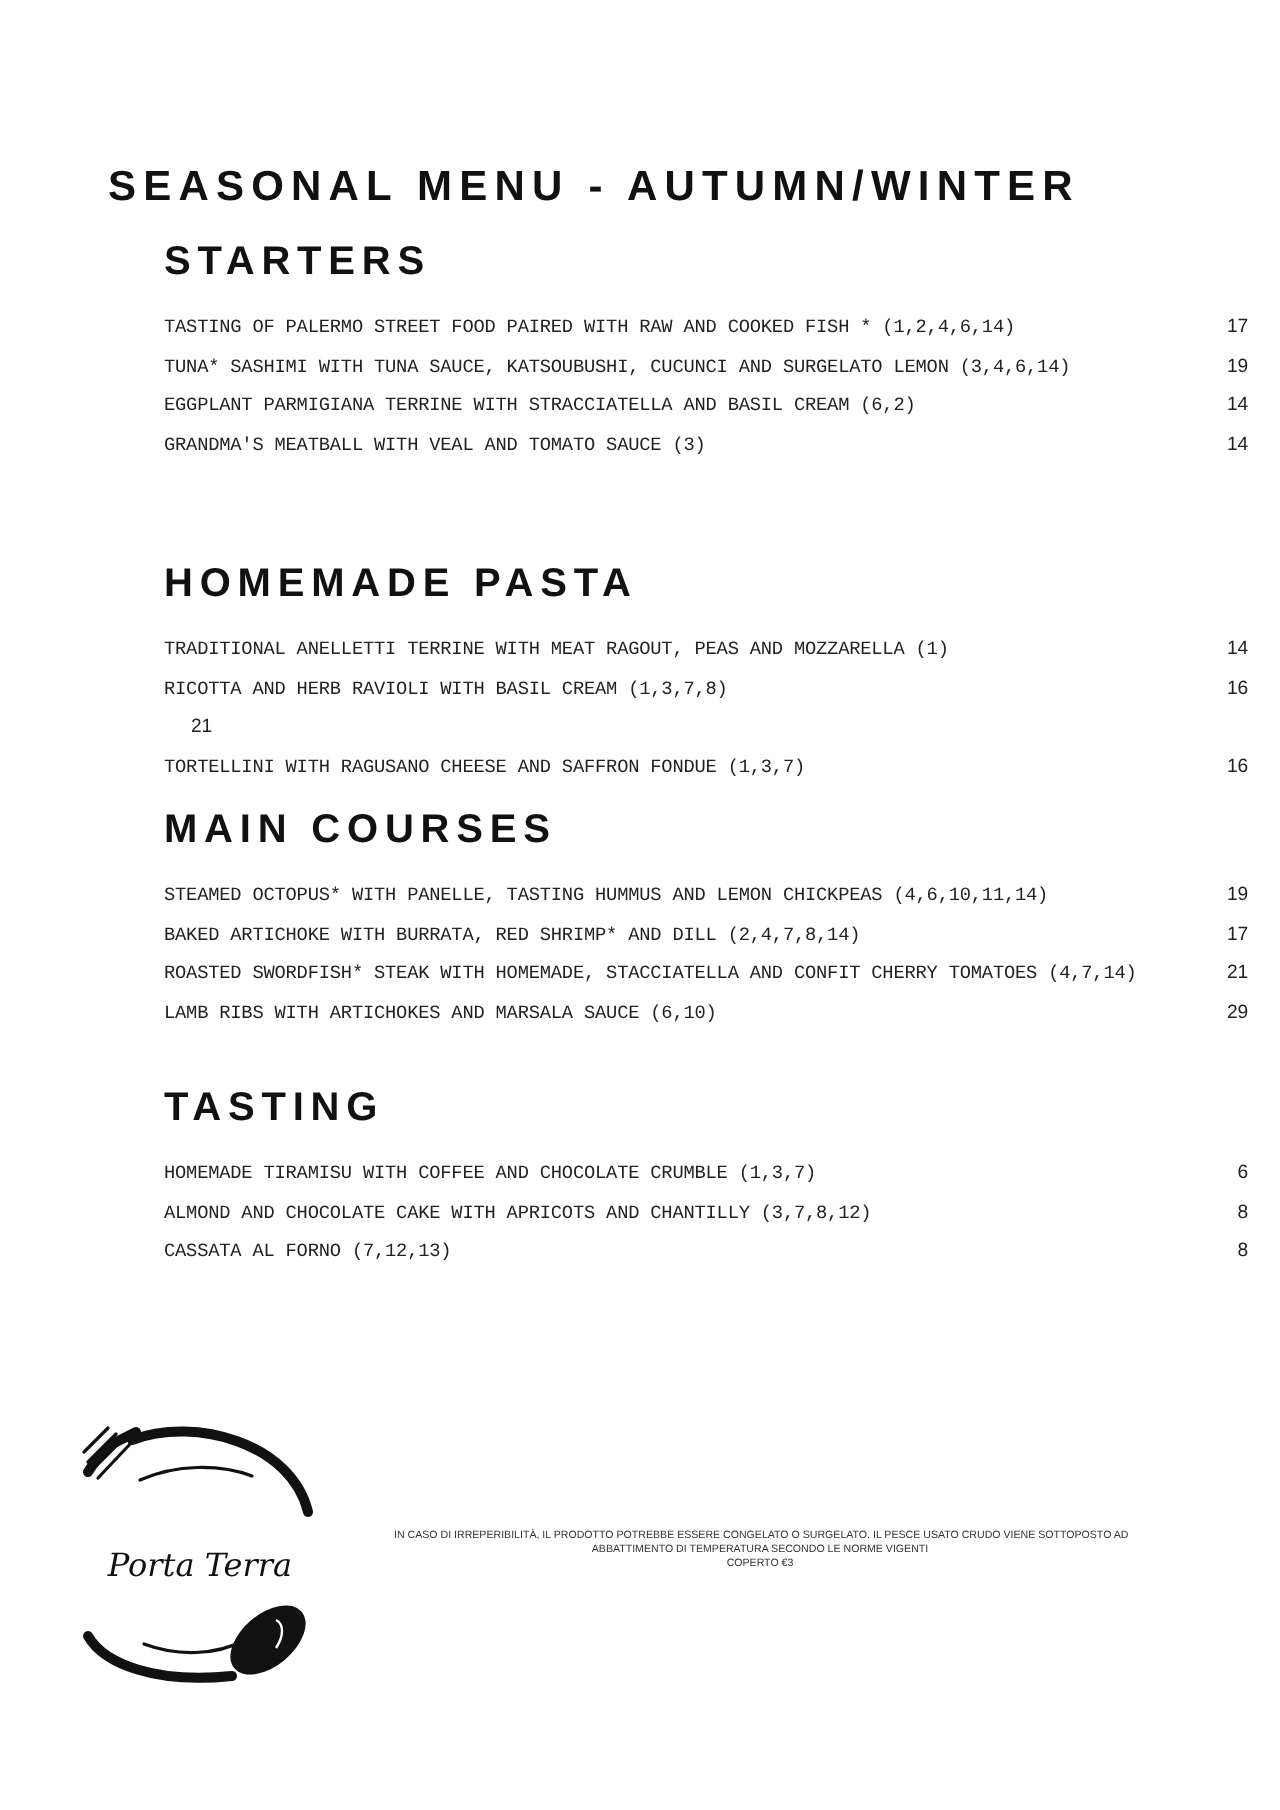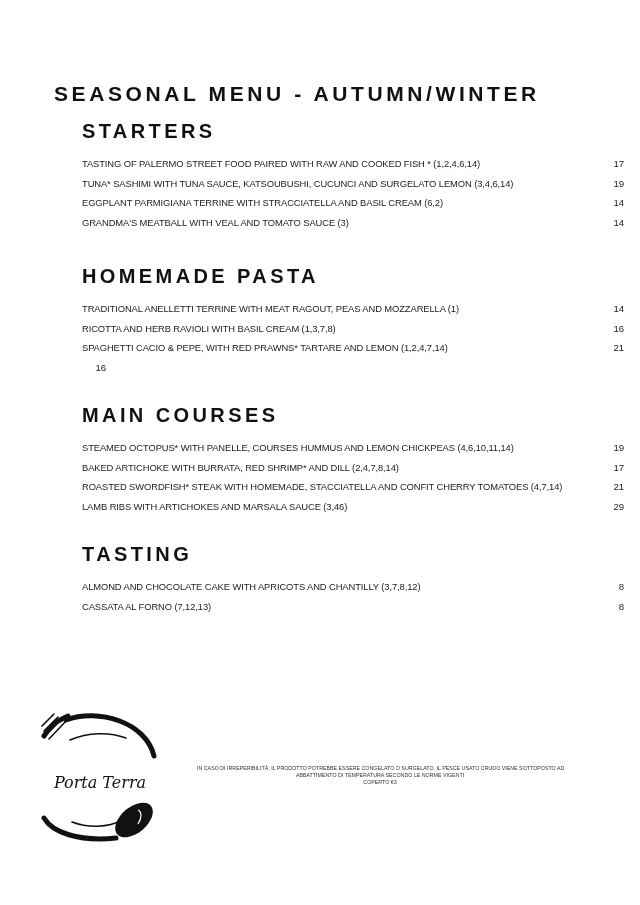--- a/index.html
+++ b/index.html
@@ -1,21 +1,21 @@
 <!DOCTYPE html>
 <html><head>
 <meta charset="utf-8">
 <style>
   html, body { margin: 0; padding: 0; background: #ffffff; }
   body { width: 640px; height: 905px; position: relative; overflow: hidden; color: #111111; font-family: "Liberation Sans", sans-serif; }
   .page-title { position: absolute; left: 42px; top: 70px; font-size: 21px; font-weight: bold; letter-spacing: 3.6px; margin: 12px; white-space: nowrap; }
   .section { position: absolute; left: 42px; width: 542px; margin-left: 40px; }
   .section-title { font-size: 20px; font-weight: bold; letter-spacing: 3.4px; margin: 0 0 11px 0; white-space: nowrap; line-height: 24px; }
   .item { display: flex; justify-content: space-between; align-items: center; height: 19.5px; font-size: 9.4px; letter-spacing: -0.1px; color: #222; }
-  .item-name { white-space: nowrap; }
+  .item-name { white-space: nowrap; font-family: Liberation Mono, monospace; }
   .item-price { width: 24px; text-align: right; font-size: 9.6px; }
   .logo { position: absolute; left: 38px; top: 708px; width: 124px; height: 136px; }
   .footer-note { position: absolute; left: 197px; top: 765px; width: 366px; text-align: center; font-size: 5.3px; line-height: 6.8px; color: #333; }
   .footer-note div { white-space: nowrap; }
 </style>
 </head>
 <body>
 
 <h1 class="page-title">SEASONAL MENU - AUTUMN/WINTER</h1>
 
@@ -32,61 +32,65 @@
   <div class="item">
       <span class="item-name">EGGPLANT PARMIGIANA TERRINE WITH STRACCIATELLA AND BASIL CREAM (6,2)</span>
       <span class="item-price">14</span>
     </div>
   <div class="item">
       <span class="item-name">GRANDMA'S MEATBALL WITH VEAL AND TOMATO SAUCE (3)</span>
       <span class="item-price">14</span>
     </div>
 </div>
 
-<div class="section" style="top:264px;">
+<div class="section" style="top:280px;">
   <h2 class="section-title">HOMEMADE PASTA</h2>
   <div class="item">
       <span class="item-name">TRADITIONAL ANELLETTI TERRINE WITH MEAT RAGOUT, PEAS AND MOZZARELLA (1)</span>
       <span class="item-price">14</span>
     </div>
   <div class="item">
       <span class="item-name">RICOTTA AND HERB RAVIOLI WITH BASIL CREAM (1,3,7,8)</span>
       <span class="item-price">16</span>
     </div>
   <div class="item">
-      <span class="item-name">SPAGHETTI CACIO &amp; PEPE, WITH RED PRAWNS* TARTARE AND LEMON (1,2,4,7,14)</span>
       <span class="item-price">21</span>
     </div>
   <div class="item">
+      <span class="item-name">TORTELLINI WITH RAGUSANO CHEESE AND SAFFRON FONDUE (1,3,7)</span>
       <span class="item-price">16</span>
     </div>
 </div>
 
 <div class="section" style="top:403px;">
   <h2 class="section-title">MAIN COURSES</h2>
   <div class="item">
-      <span class="item-name">STEAMED OCTOPUS* WITH PANELLE, COURSES HUMMUS AND LEMON CHICKPEAS (4,6,10,11,14)</span>
+      <span class="item-name">STEAMED OCTOPUS* WITH PANELLE, TASTING HUMMUS AND LEMON CHICKPEAS (4,6,10,11,14)</span>
       <span class="item-price">19</span>
     </div>
   <div class="item">
       <span class="item-name">BAKED ARTICHOKE WITH BURRATA, RED SHRIMP* AND DILL (2,4,7,8,14)</span>
       <span class="item-price">17</span>
     </div>
   <div class="item">
       <span class="item-name">ROASTED SWORDFISH* STEAK WITH HOMEMADE, STACCIATELLA AND CONFIT CHERRY TOMATOES (4,7,14)</span>
       <span class="item-price">21</span>
     </div>
   <div class="item">
-      <span class="item-name">LAMB RIBS WITH ARTICHOKES AND MARSALA SAUCE (3,46)</span>
+      <span class="item-name">LAMB RIBS WITH ARTICHOKES AND MARSALA SAUCE (6,10)</span>
       <span class="item-price">29</span>
     </div>
 </div>
 
 <div class="section" style="top:542px;">
   <h2 class="section-title">TASTING</h2>
+  <div class="item">
+      <span class="item-name">HOMEMADE TIRAMISU WITH COFFEE AND CHOCOLATE CRUMBLE (1,3,7)</span>
+      <span class="item-price">6</span>
+    </div>
   <div class="item">
       <span class="item-name">ALMOND AND CHOCOLATE CAKE WITH APRICOTS AND CHANTILLY (3,7,8,12)</span>
       <span class="item-price">8</span>
     </div>
   <div class="item">
       <span class="item-name">CASSATA AL FORNO (7,12,13)</span>
       <span class="item-price">8</span>
     </div>
 </div>
 

